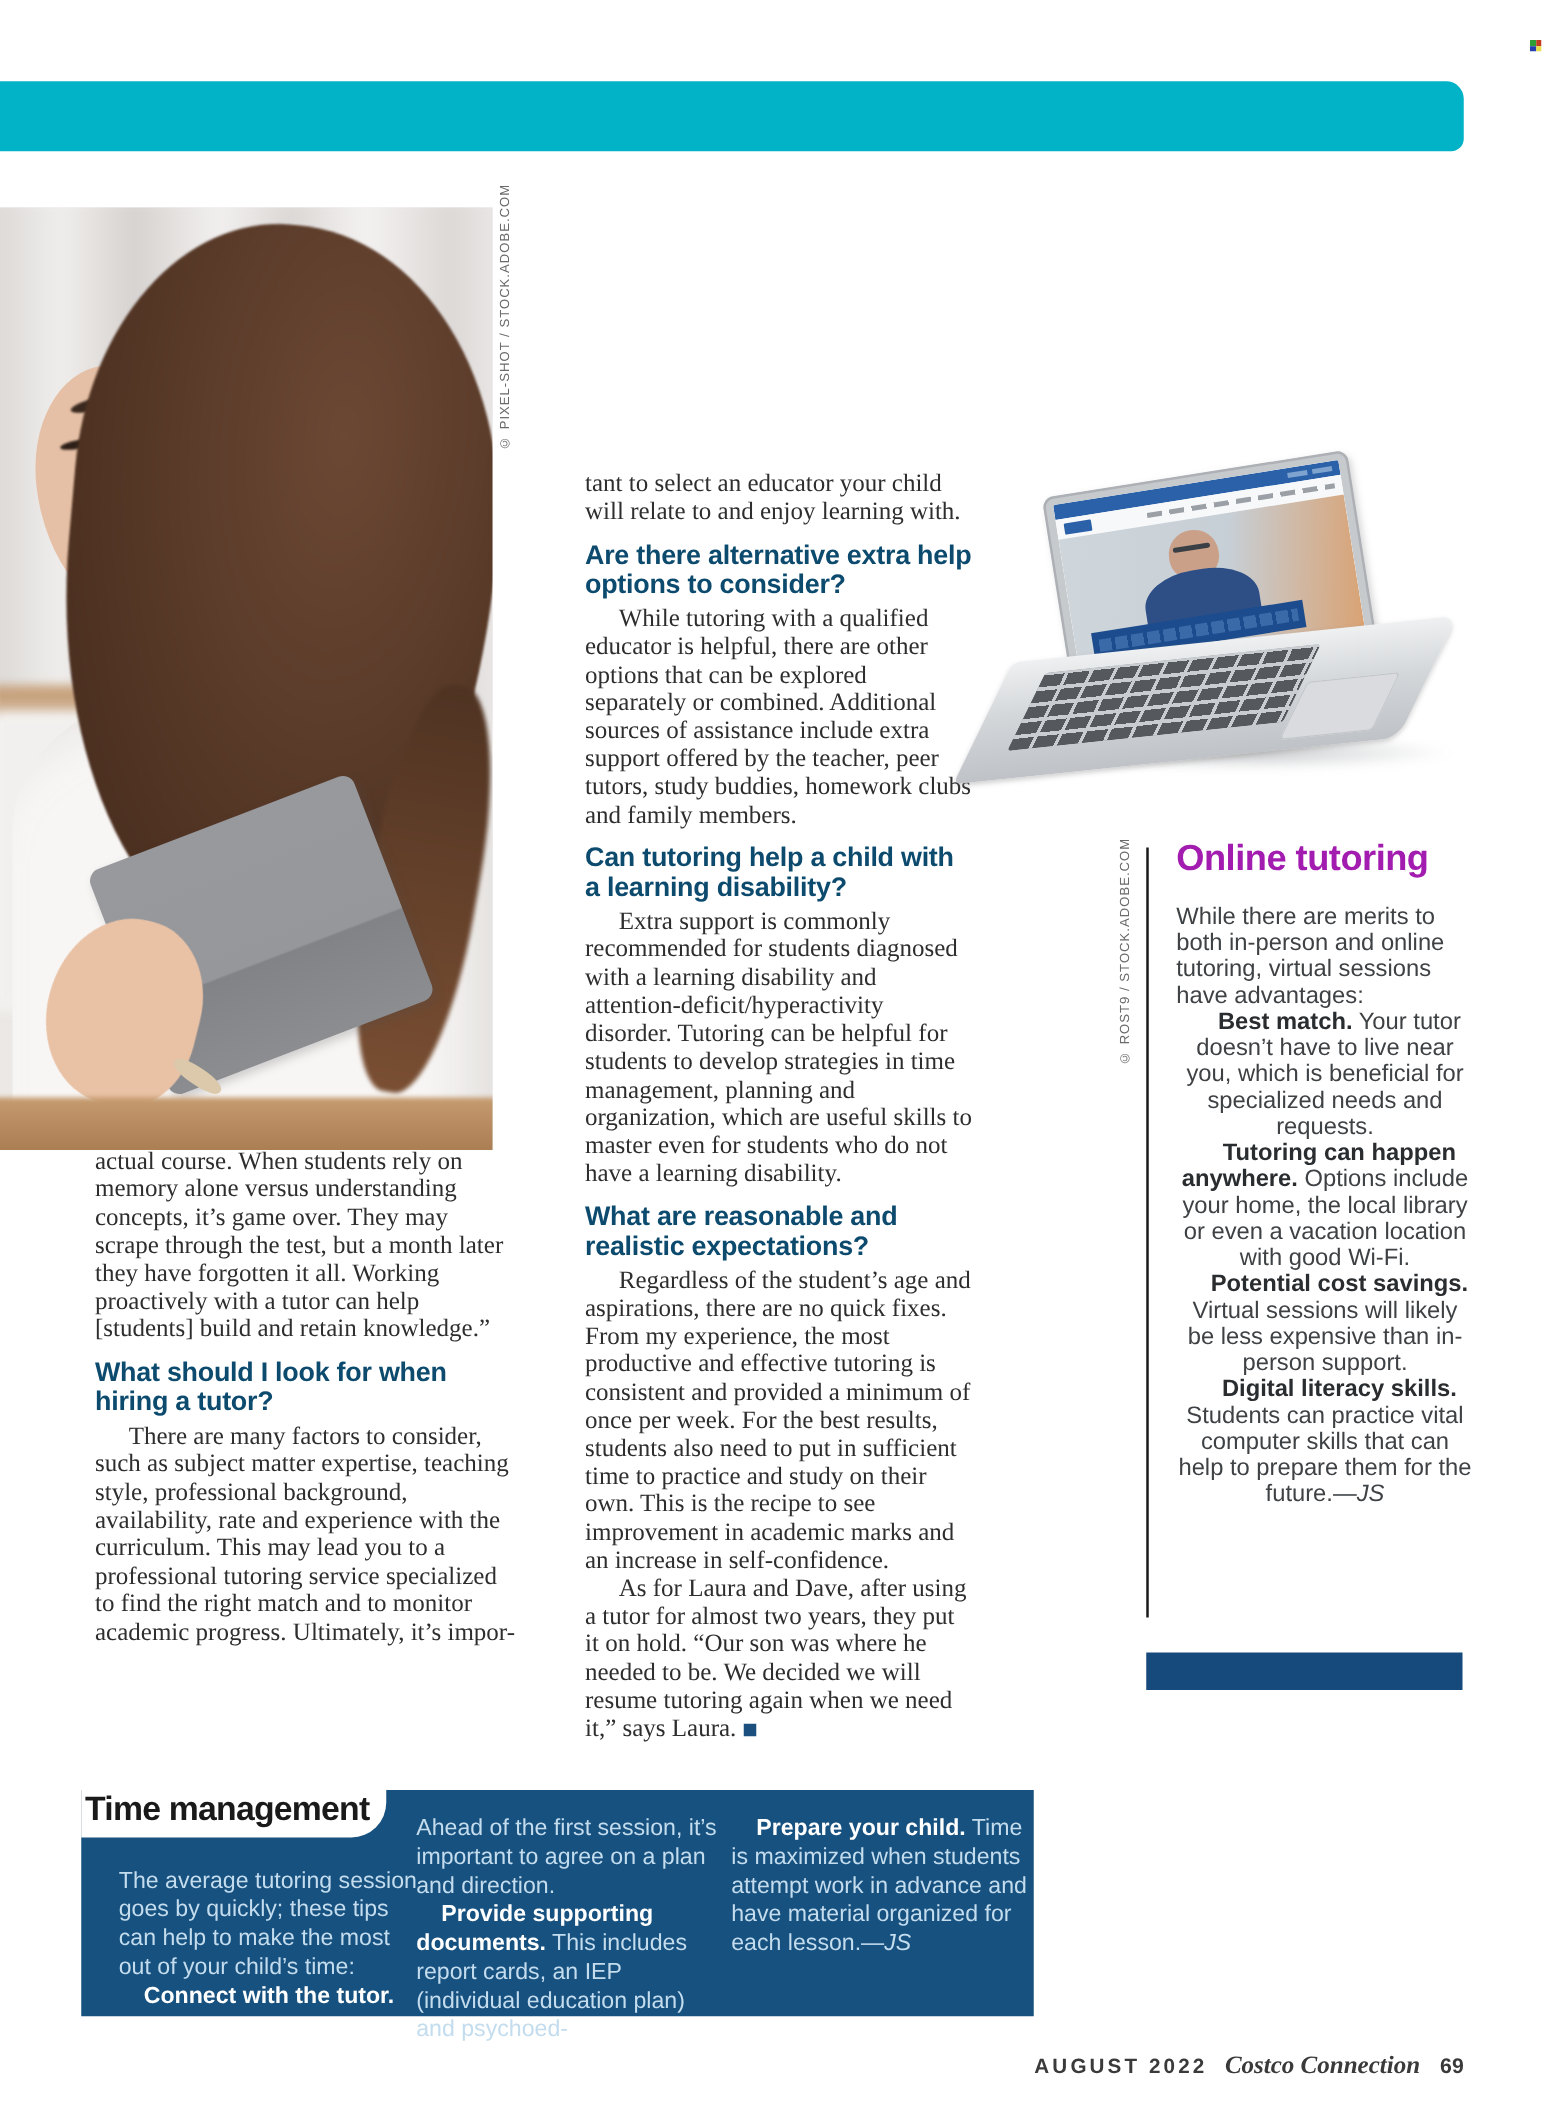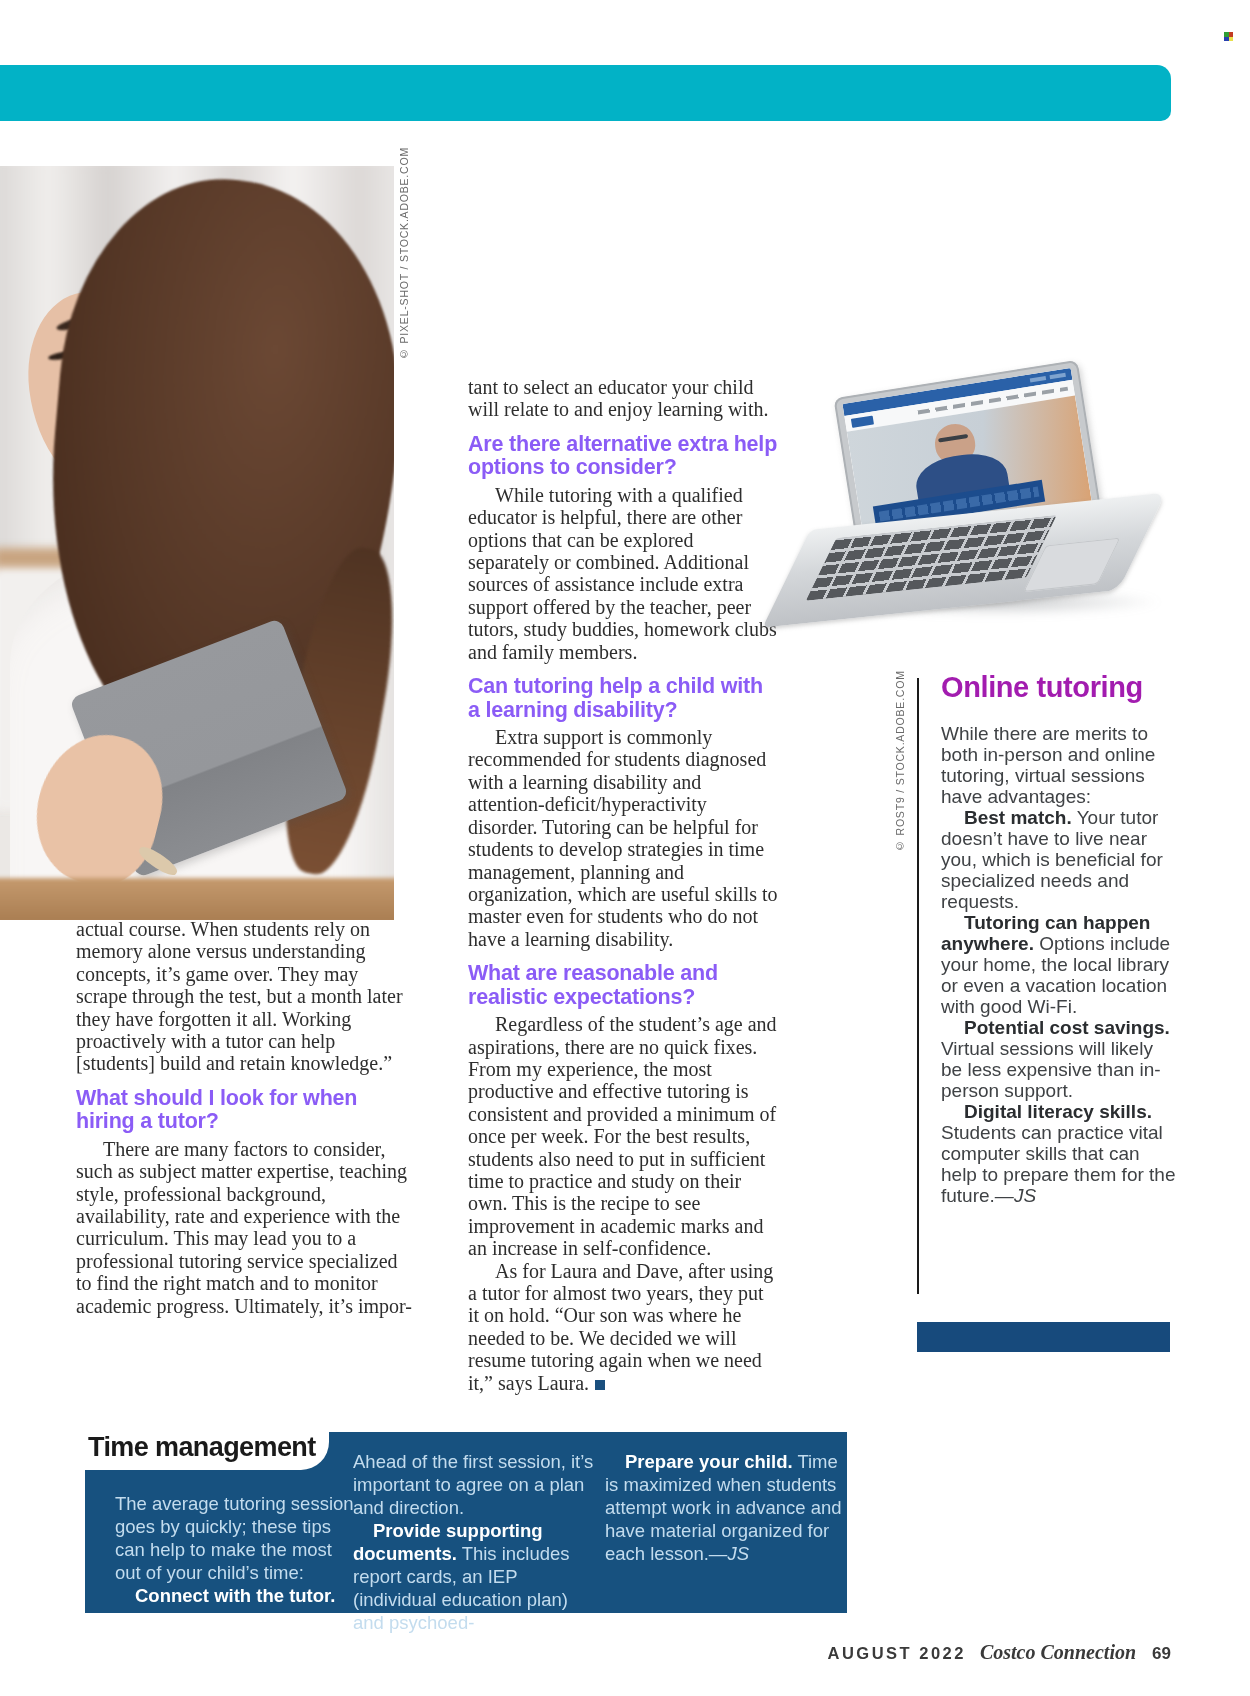--- a/index.html
+++ b/index.html
@@ -59,21 +59,21 @@
           font-family:"Liberation Sans",sans-serif;font-size:10.5px;letter-spacing:.8px;
           color:#6a6a6a;white-space:nowrap;}
   .credit-left{left:398px;top:168px;height:192px;}
   .credit-right{left:894px;top:678px;height:174px;}
 
   
   .col{position:absolute;font-size:20px;line-height:22.4px;text-align:left;}
   .col p{margin:0;}
   .col p.indent{text-indent:27px;}
   .col h3{font-family:"Liberation Sans",sans-serif;font-size:21.5px;line-height:23.5px;
-          font-weight:bold;color:#8b5cf6;letter-spacing:-.2px;margin:12px 0 4px;}
+          font-weight:bold;color:#0c4a6e;letter-spacing:-.2px;margin:12px 0 4px;}
   .col-left{left:76px;top:918px;width:338px;}
   .col-middle{left:468px;top:376px;width:310px;}
   .endmark{display:inline-block;width:10px;height:10px;background:var(--endmark_navy,#1a4f7e);
            margin-left:6px;}
 
   
   .laptop{position:absolute;left:790px;top:352px;width:412px;height:282px;}
   .laptop,.laptop *{box-sizing:border-box;}
   .lap-shadow{position:absolute;left:34px;top:236px;width:340px;height:28px;
      background:radial-gradient(ellipse at center,rgba(110,115,120,.4),rgba(110,115,120,0) 70%);
@@ -118,27 +118,27 @@
   .lap-pad{position:absolute;right:7%;bottom:9%;width:21%;height:48%;background:#d9dbde;
      border-radius:4px;box-shadow:inset 0 0 0 1px #c3c6c9;}
 
   
   .vrule{position:absolute;left:917px;top:678px;width:2px;height:616px;background:#1a1a1a;}
   .sidebar{position:absolute;left:941px;top:672px;width:238px;
      font-family:"Liberation Sans",sans-serif;font-size:19px;line-height:21px;color:#3f4245;}
   .sidebar h2{font-size:29px;line-height:30px;font-weight:bold;color:#a21caf;
      letter-spacing:-.4px;margin:0 0 21px;}
   .sidebar p{margin:0;}
-  .sidebar p.indent{text-indent:23px;}
+  .sidebar p.indent{text-indent:23px;text-align:center;}
   .sidebar b{color:#2a2d30;}
   .navy-bar{position:absolute;left:917px;top:1322px;width:253px;height:30px;
      background:var(--bar_navy,#174a7c);}
 
   
-  .timebox{position:absolute;left:85px;top:1432px;width:762px;height:181px;
+  .timebox{position:absolute;left:65px;top:1432px;width:762px;height:181px;
      background:var(--box_navy,#17517f);font-family:"Liberation Sans",sans-serif;}
   .notch{position:absolute;left:0;top:-4px;width:244px;height:42px;background:#fff;
      border-radius:0 0 28px 0;}
   .notch h2{margin:0;padding:2px 0 0 3px;font-size:27px;line-height:34px;font-weight:bold;
      color:#1a1a1a;letter-spacing:-.6px;white-space:nowrap;}
   .tcol{position:absolute;font-size:18.5px;line-height:23px;color:var(--box_text,#c3dcee);}
   .tcol p{margin:0;}
   .tcol p.indent{text-indent:20px;}
   .tcol b{color:#ffffff;}
   .tcol1{left:30px;top:60px;width:240px;}

